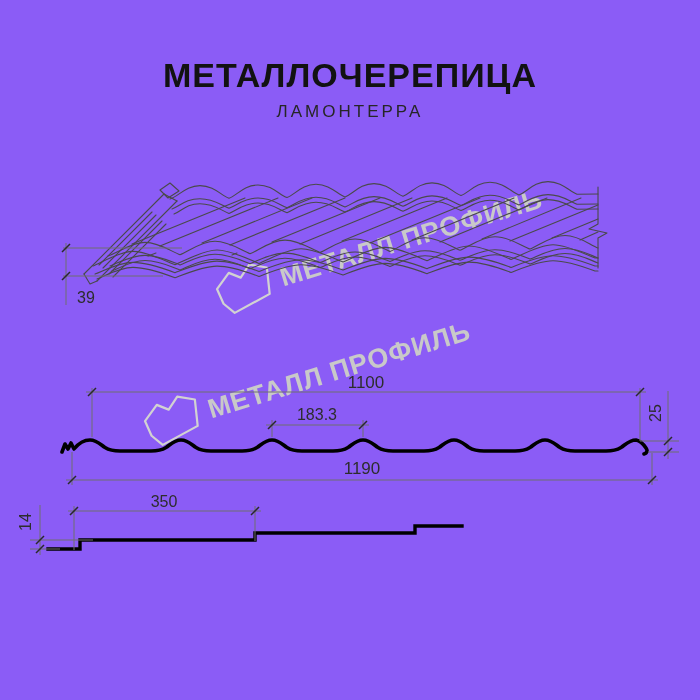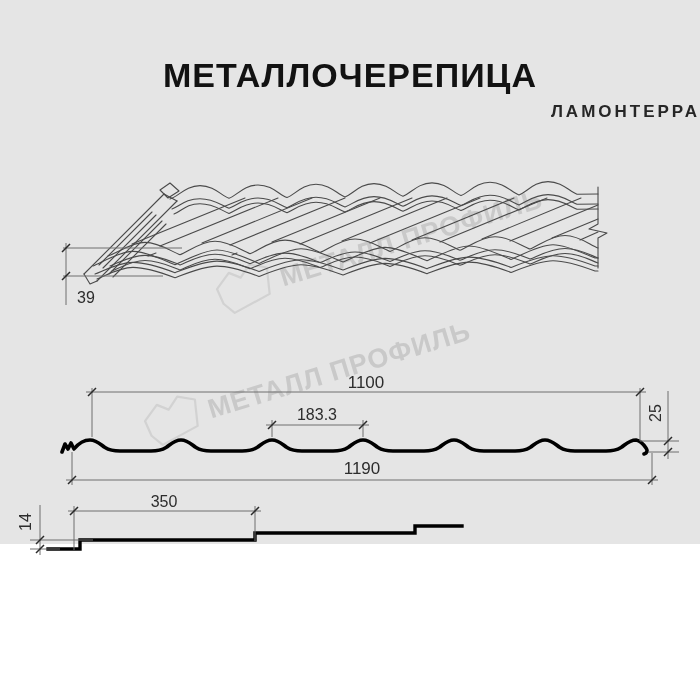--- a/index.html
+++ b/index.html
@@ -1,21 +1,21 @@
 <!DOCTYPE html>
 <html><head>
 <meta charset="utf-8">
 <style>
   html,body{margin:0;padding:0;}
   body{width:700px;height:700px;background:#ffffff;overflow:hidden;
        font-family:"Liberation Sans", sans-serif;}
-  .canvas{position:relative;width:700px;height:544px;background:#e5e5e5;}
+  .canvas{position:relative;width:700px;height:700px;background:#8b5cf6;}
   .header{position:absolute;top:56px;left:0;width:700px;text-align:center;color:#141414;}
   .title{font-size:34px;font-weight:800;letter-spacing:1px;color:#121212;}
-  .subtitle{font-size:17px;font-weight:700;letter-spacing:3px;color:#262626;margin-top:7px;text-align:right;}
+  .subtitle{font-size:17px;font-weight:400;letter-spacing:3px;color:#262626;margin-top:7px;}
   svg text{font-family:"Liberation Sans", sans-serif;}
   .dimtxt{fill:#2d2d2d;font-size:16px;}
   .dimtxt-lg{fill:#2d2d2d;font-size:17px;}
   .wm-text{fill:#c9c9c9;font-size:27px;font-weight:700;letter-spacing:1px;}
 </style>
 </head>
 <body>
 
 <div class="canvas">
 

